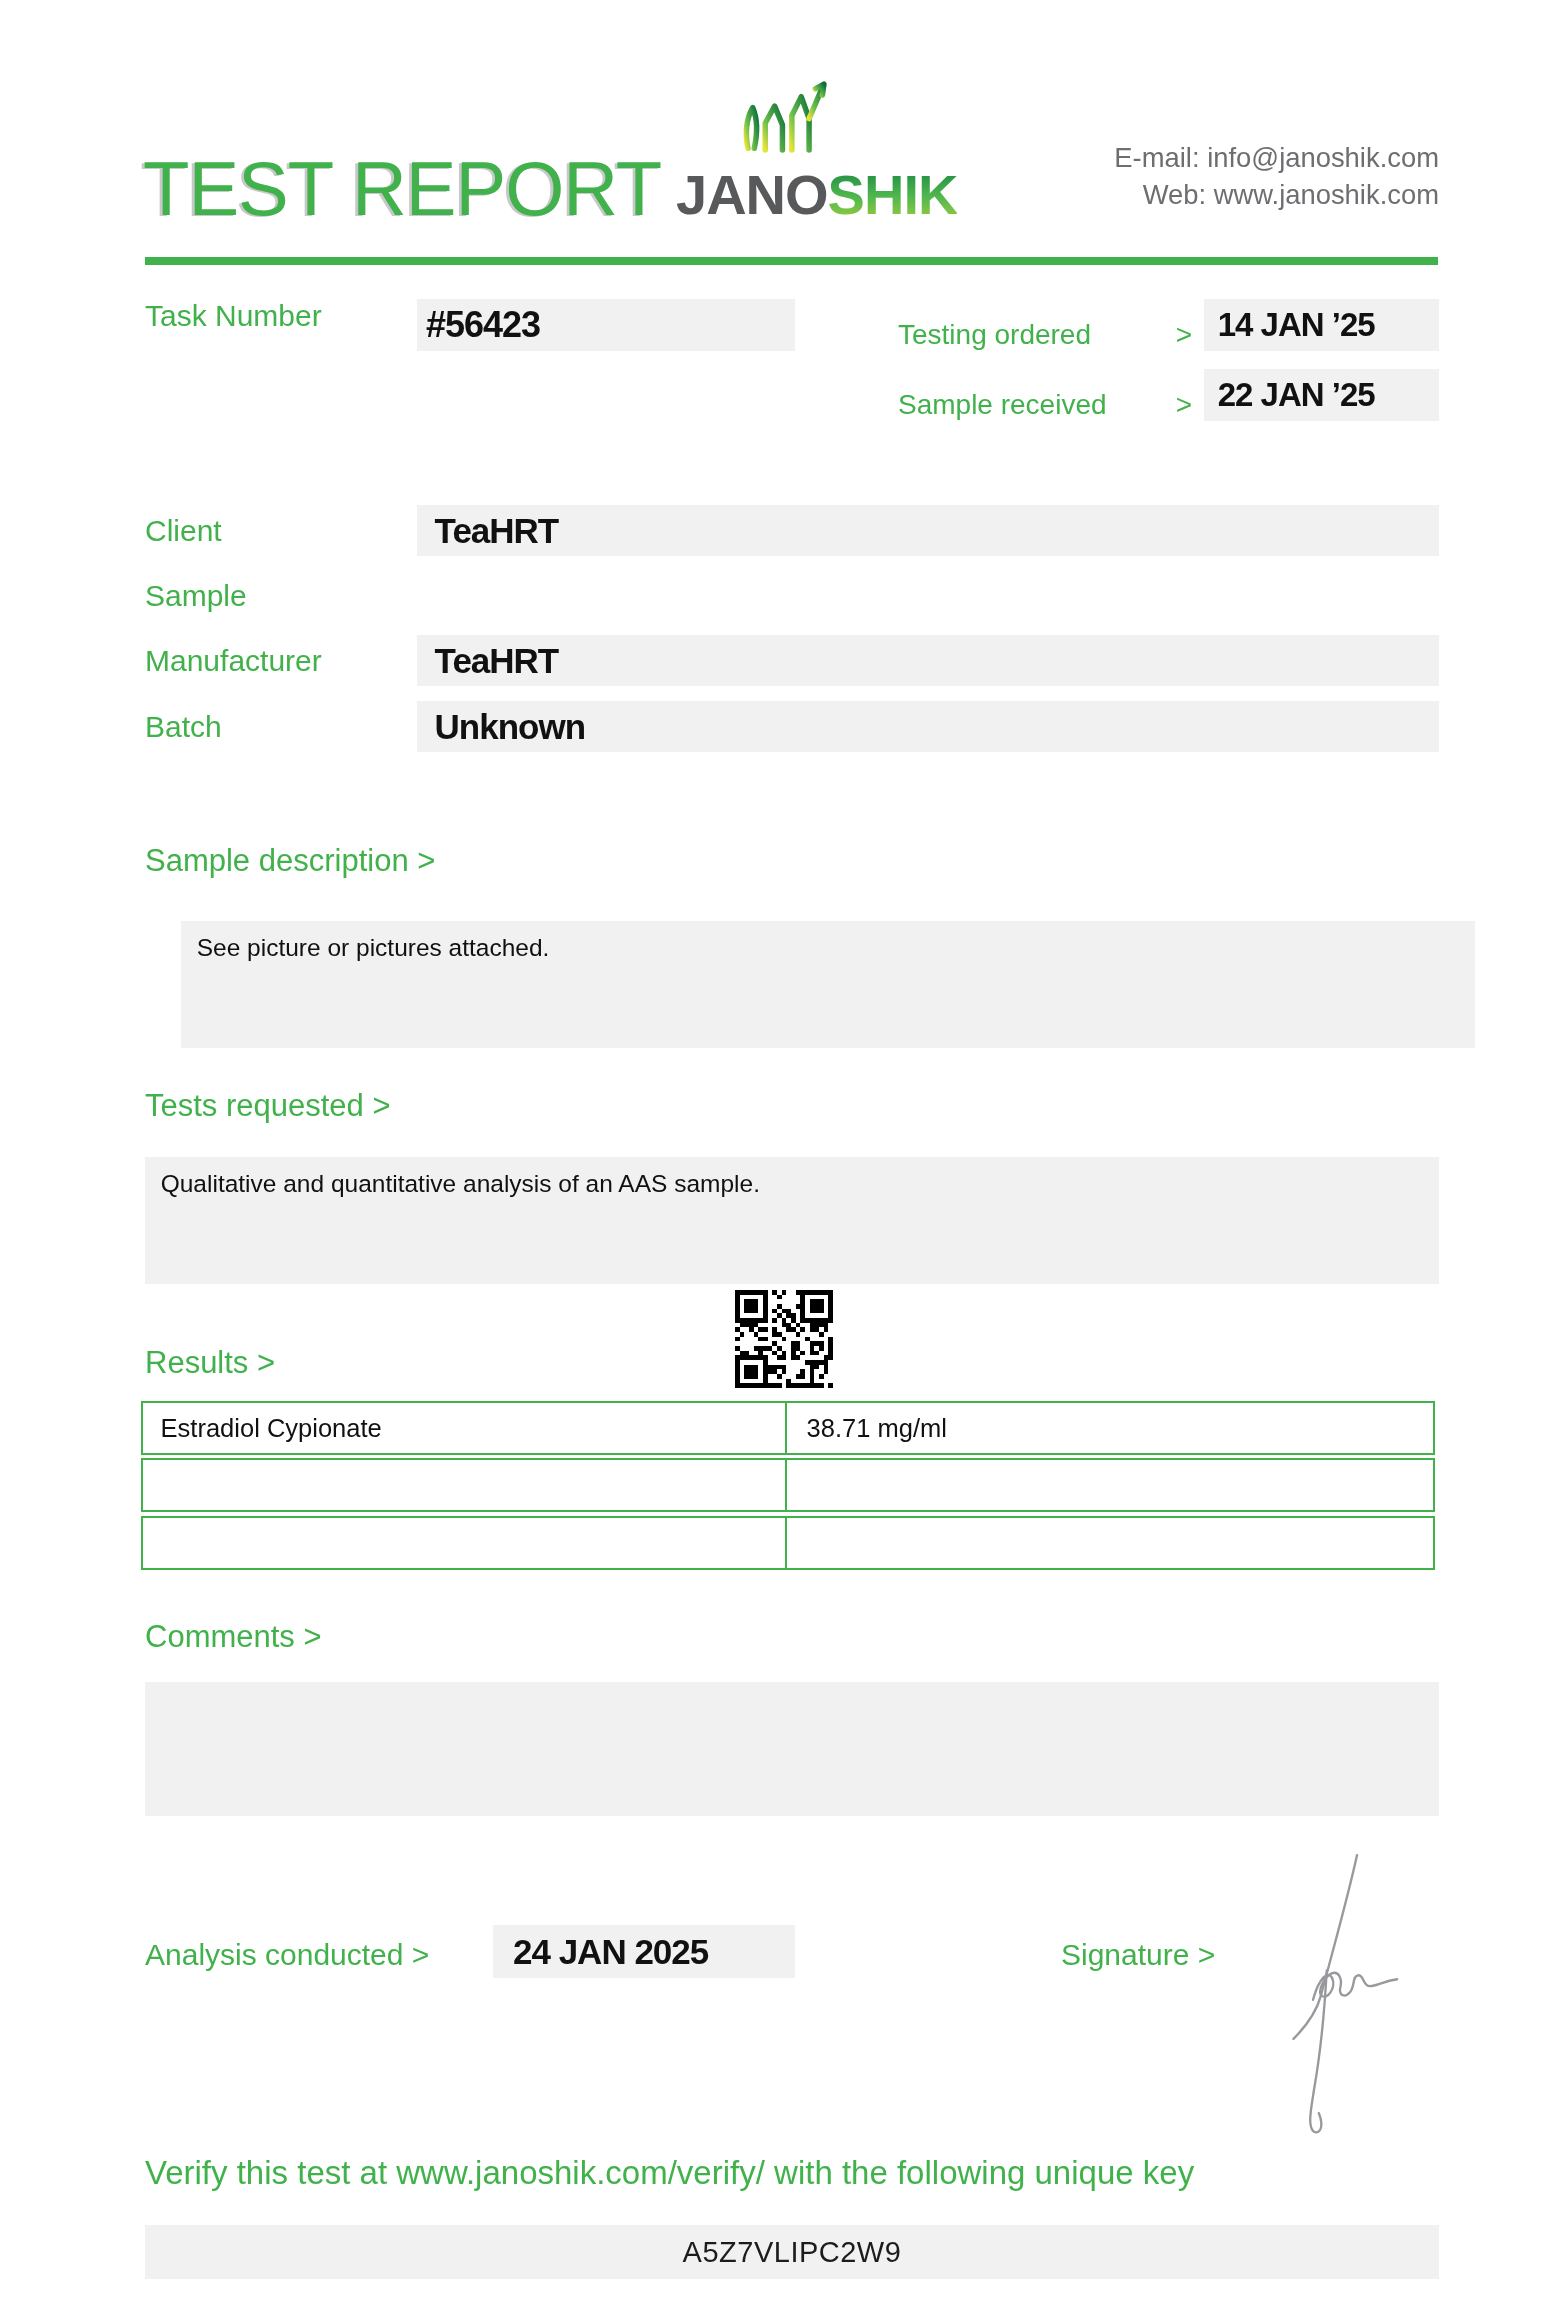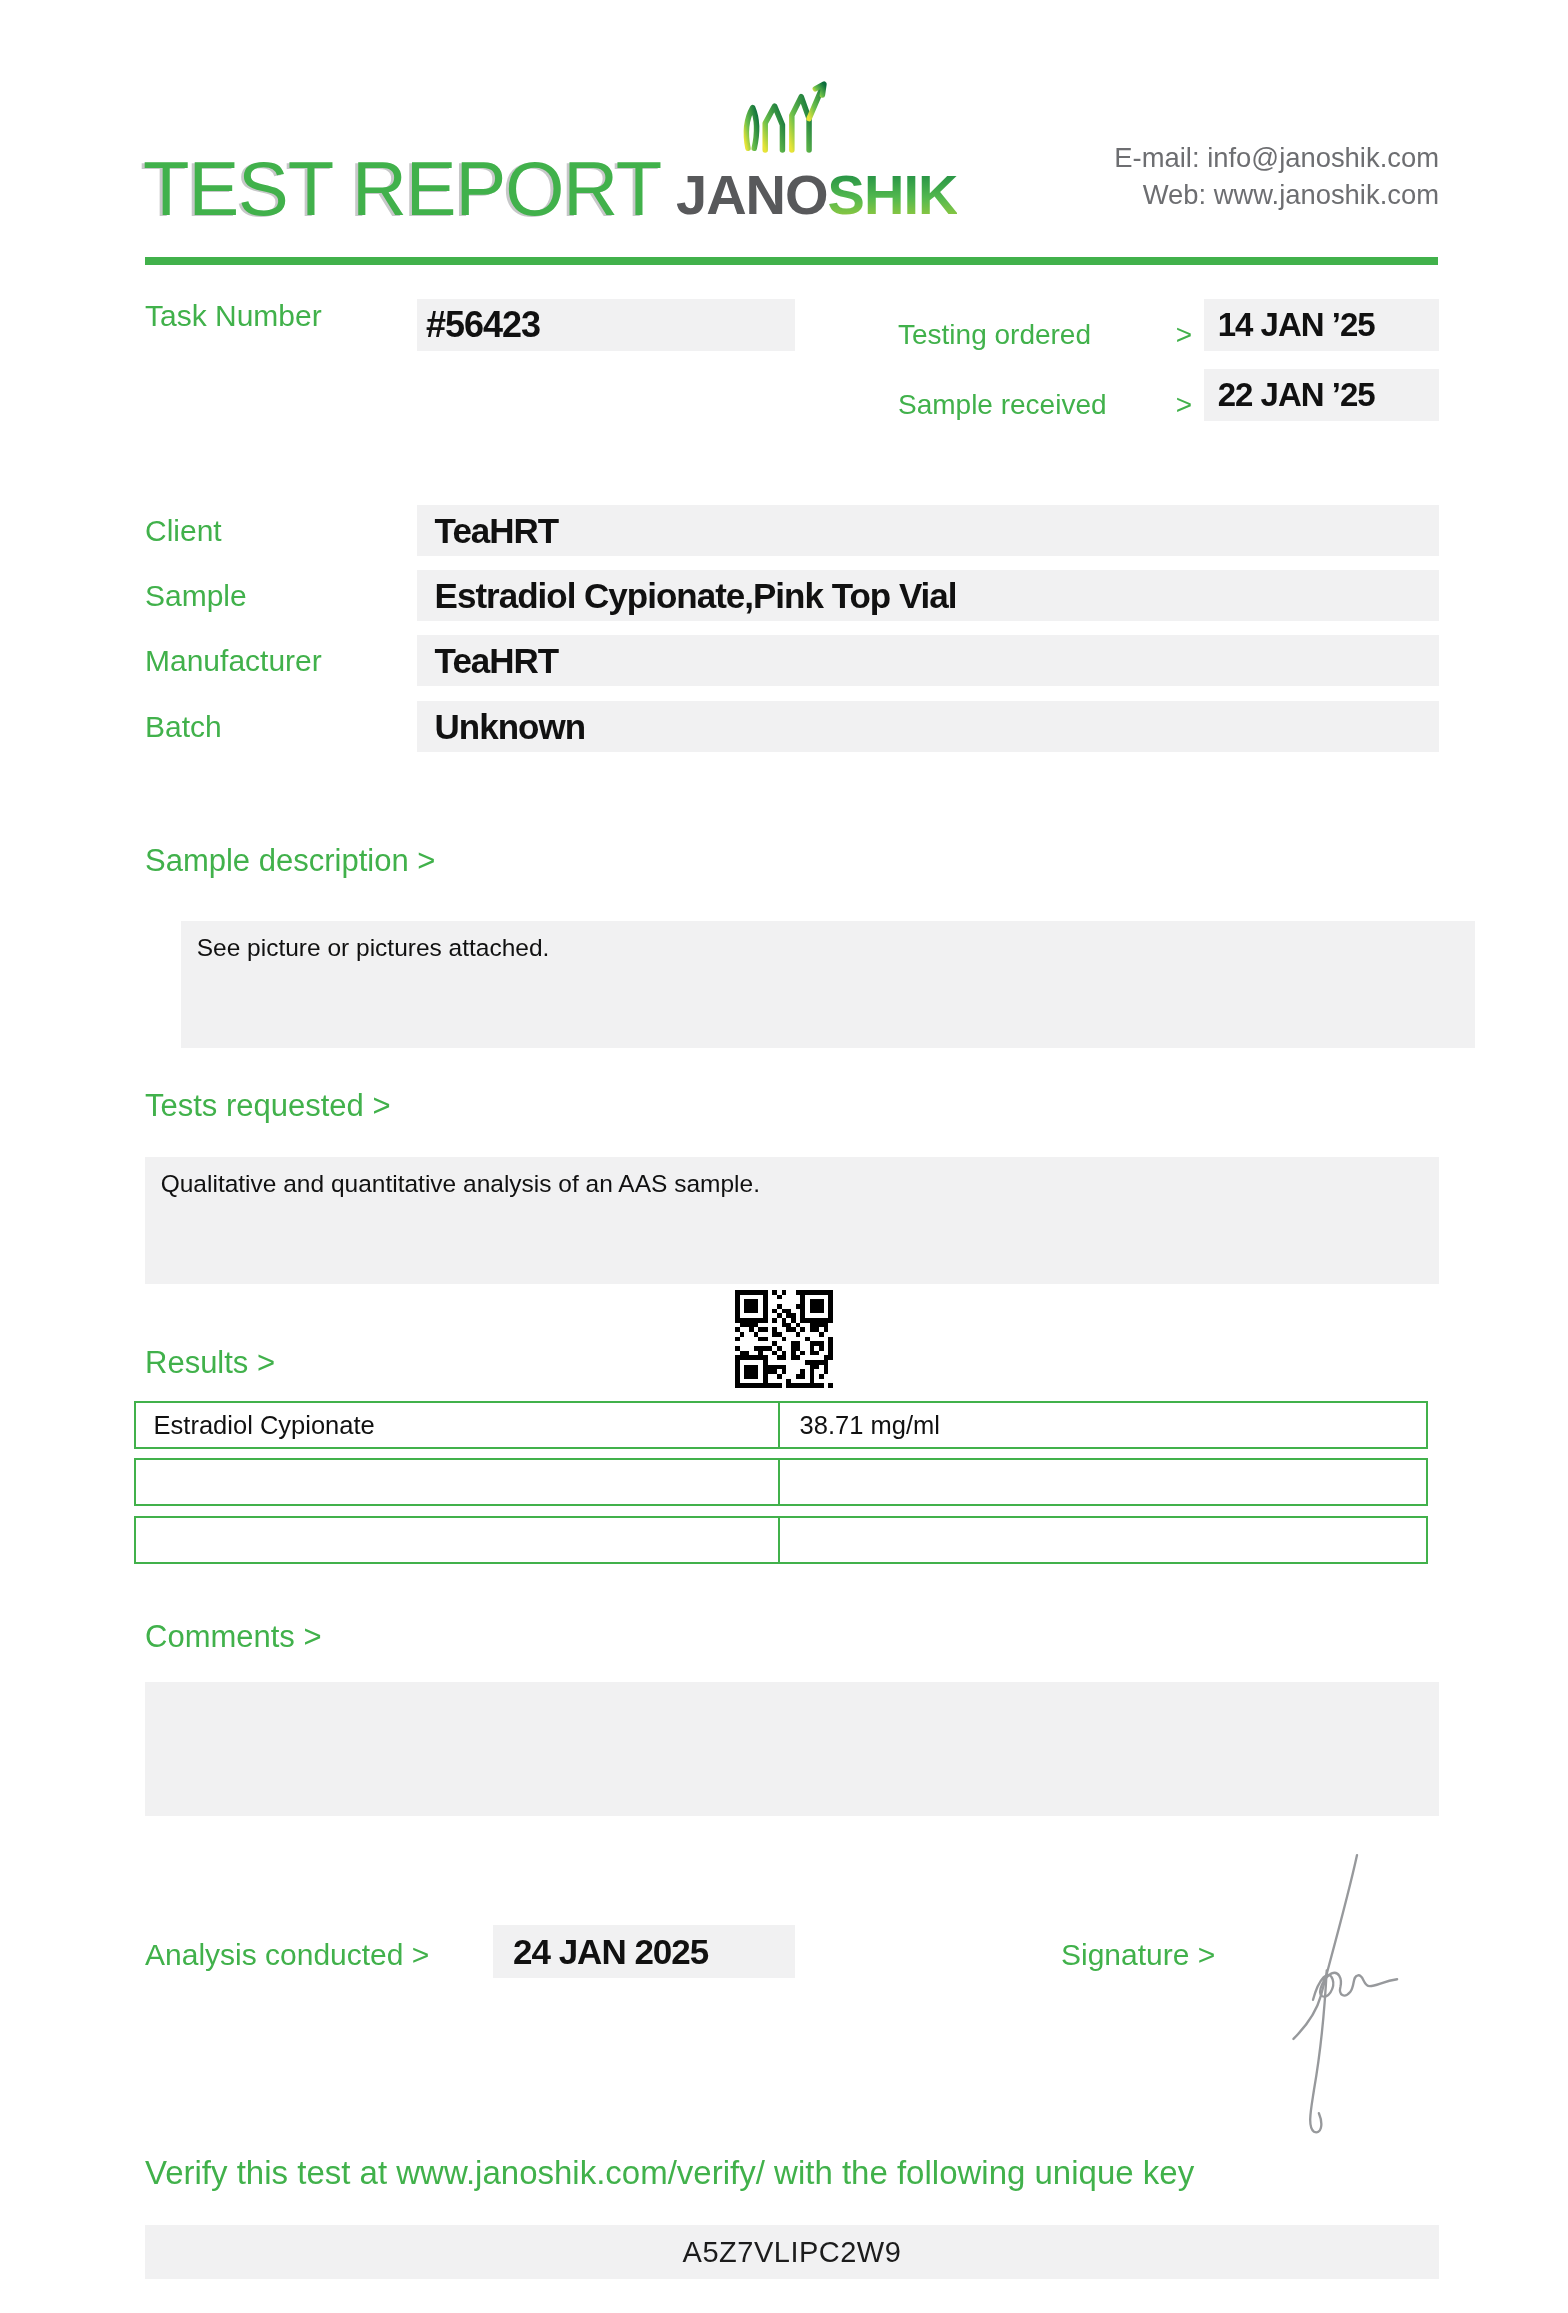--- a/index.html
+++ b/index.html
@@ -46,21 +46,21 @@
   .field-label{width:272px;font-size:30px;color:var(--green);white-space:nowrap;}
   .field-value{flex:1;height:51px;background:var(--box-gray);font-size:35px;font-weight:700;
     line-height:51px;padding-left:17.6px;letter-spacing:-1px;white-space:nowrap;}
 
   
   .section-heading{left:145px;font-size:31px;color:var(--green);white-space:nowrap;}
   .section-box{left:145px;width:1294px;background:var(--box-gray);
     font-size:24.5px;padding:9.8px 15.7px;line-height:33px;}
 
   
-  .res-row{left:134px;width:1294px;height:48px;border:2.9px solid var(--green);display:flex;background:#fff;justify-content:center;}
+  .res-row{left:141px;width:1294px;height:54px;border:2.9px solid var(--green);display:flex;background:#fff;justify-content:center;}
   .res-cell-l{width:644px;border-right:2.9px solid var(--green);display:flex;align-items:center;padding-left:17.6px;font-size:25.5px;}
   .res-cell-r{flex:1;display:flex;align-items:center;padding-left:19.6px;font-size:25.5px;}
 
   
   .analysis-label{left:145px;top:1938px;font-size:30px;color:var(--green);white-space:nowrap;}
   .analysis-value{left:493px;top:1925px;width:302px;height:53px;font-size:35px;font-weight:700;
     line-height:53px;padding-left:20px;letter-spacing:-1px;}
   .signature-label{left:1061px;top:1938px;font-size:30px;color:var(--green);white-space:nowrap;}
   .verify-text{left:145px;top:2154px;width:1294px;font-size:33px;color:var(--green);
     text-align:justify;text-align-last:justify;white-space:nowrap;display:flex;justify-content:space-between;}
@@ -114,21 +114,20 @@
   <span class="date-arrow">&gt;</span>
   <div class="date-value">22 JAN ’25</div>
 </div>
 
 <div class="abs field-row" style="top:505px;">
   <span class="field-label">Client</span>
   <div class="field-value">TeaHRT</div>
 </div>
 <div class="abs field-row" style="top:570px;">
   <span class="field-label">Sample</span>
-  <div class="field-value">Estradiol Cypionate,Pink Top Vial</div>
 </div>
 <div class="abs field-row" style="top:635px;">
   <span class="field-label">Manufacturer</span>
   <div class="field-value">TeaHRT</div>
 </div>
 <div class="abs field-row" style="top:701px;">
   <span class="field-label">Batch</span>
   <div class="field-value">Unknown</div>
 </div>
 

